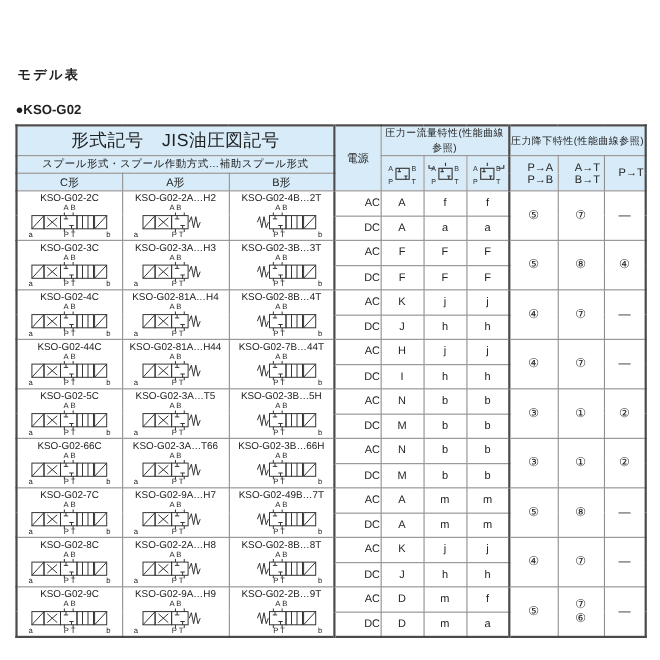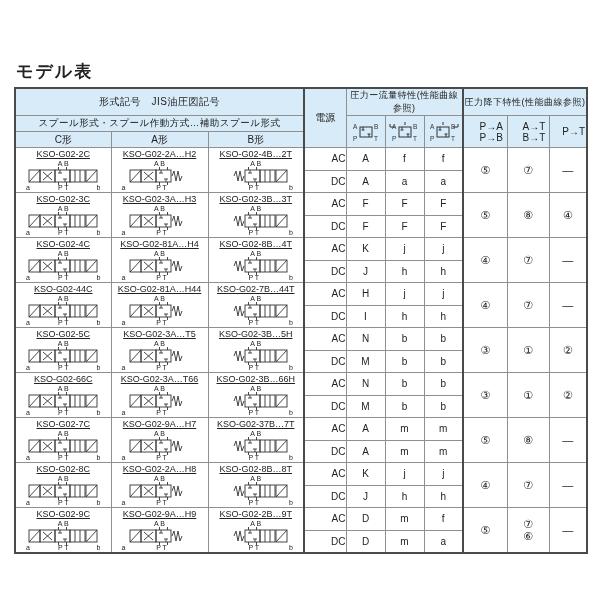--- a/index.html
+++ b/index.html
@@ -9,52 +9,53 @@
     --text:#222222;
   }
   html,body{margin:0;padding:0;}
   body{
     width:600px;height:600px;background:#ffffff;
     font-family:"Liberation Sans","DejaVu Sans",sans-serif;
     color:var(--text);
     position:relative;
   }
   .page{position:absolute;left:14px;top:60px;width:572px;}
-  .title{font-size:17px;font-weight:bold;letter-spacing:2px;margin:0 0 4px 2px;}
+  .title{font-size:12px;font-weight:bold;letter-spacing:2px;margin:0 0 16px 2px;}
   .subtitle{font-size:12px;font-weight:bold;margin:0 0 6px 0;}
   table{border-collapse:collapse;table-layout:fixed;width:572px;}
   th,td{
     border:1px solid var(--border);
     padding:0;margin:0;
     font-size:10px;font-weight:normal;
     text-align:center;vertical-align:middle;
     overflow:hidden;
   }
   table{border:2px solid var(--border-dark);}
   th{background:var(--header-bg);}
   .sec-l{border-left:2px solid var(--border-dark);}
-  .hdr-lbl{font-size:10px;letter-spacing:0.5px;}
+  .hdr-lbl{font-size:16px;letter-spacing:0.5px;}
   .two-line div{line-height:11px;padding-left:12px;}
   .power-cell{font-size:10px;text-align:right;}
   .model-cell{vertical-align:top;}
-  .mname{font-size:9px;line-height:11px;padding-top:1px;white-space:nowrap;text-decoration:underline;}
+  .mname{font-size:9px;line-height:11px;padding-top:1px;white-space:nowrap;}
   .symtop{font-size:7px;line-height:7px;}
   .symrow{height:17px;}
   .symbot{font-size:7px;line-height:8px;display:flex;justify-content:space-between;padding:0 10px;}
   .symbot span{display:inline-block;}
   .val-cell{font-size:10px;}
   .drop-cell{font-size:11px;white-space:pre-line;line-height:12px;}
   svg{display:block;margin:0 auto;}
   tbody tr.sub td{border-top:1px solid var(--border);}
 </style>
 </head>
 <body>
 
 <div class="page">
   <div class="title">モデル表</div>
+  <div class="subtitle">●KSO-G02</div>
 
   <table>
     <colgroup>
       <col style="width:96px">
         <col style="width:97px">
         <col style="width:96px">
       <col style="width:42px">
       <col style="width:39px">
         <col style="width:39px">
         <col style="width:39px">
@@ -800,21 +801,21 @@
                 <line x1="43.5" y1="15" x2="43.5" y2="18" stroke="#333" stroke-width="0.9" fill="none"></line>
               </svg>
             </div>
             <div class="symbot">
               <span>a</span>
               <span>P T</span>
               <span></span>
             </div>
           </td>
           <td class="model-cell" rowspan="2">
-            <div class="mname">KSO-G02-37B…7T</div>
+            <div class="mname">KSO-G02-49B…7T</div>
             <div class="symtop">A B</div>
             <div class="symrow">
               <svg width="72" height="18" viewBox="0 0 72 18">
                 <polyline points="14,9 16,4 18,14 20,4 22,14 24,9" stroke="#333" stroke-width="0.9" fill="none"></polyline>
                 <rect x="25" y="3" width="15" height="12" stroke="#333" stroke-width="0.9" fill="none"></rect>
                 <line x1="30" y1="3" x2="30" y2="6" stroke="#333" stroke-width="0.9" fill="none"></line>
                 <line x1="28" y1="6" x2="32" y2="6" stroke="#333" stroke-width="0.9" fill="none"></line>
                 <line x1="35" y1="15" x2="35" y2="12" stroke="#333" stroke-width="0.9" fill="none"></line>
                 <line x1="33" y1="12" x2="37" y2="12" stroke="#333" stroke-width="0.9" fill="none"></line>
                 <rect x="40" y="3" width="15" height="12" stroke="#333" stroke-width="0.9" fill="none"></rect>

